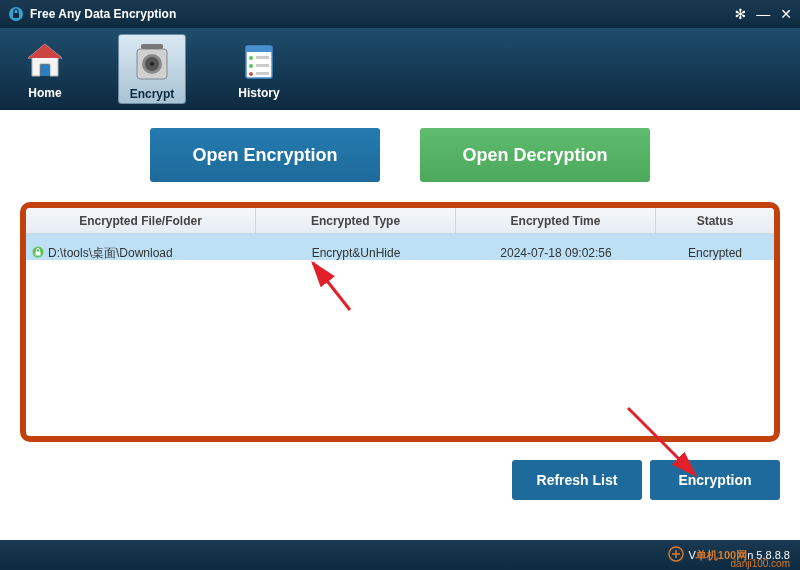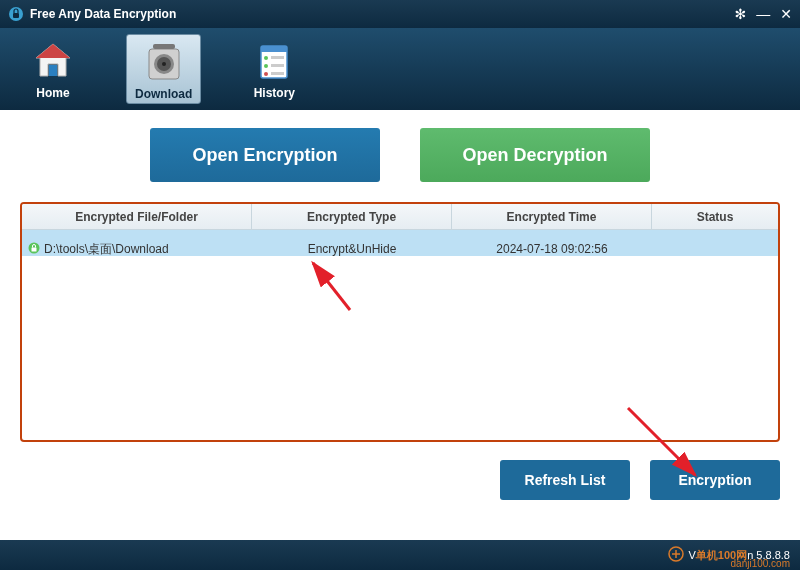--- a/index.html
+++ b/index.html
@@ -4,46 +4,46 @@
 <style>
 * { margin: 0; padding: 0; box-sizing: border-box; font-family: "Segoe UI", Tahoma, sans-serif; }
 body { width: 800px; height: 570px; background: #fff; position: relative; overflow: hidden; }
 
 .titlebar { height: 28px; background: linear-gradient(#1a3a52, #0d2a40); display: flex; align-items: center; padding: 8px 8px; color: #fff; font-size: 12px; }
 .titlebar .app-icon { width: 16px; height: 16px; margin-right: 6px; display: inline-flex; align-items: center; justify-content: center; }
 .titlebar .title { flex: 1; font-weight: bold; }
 .titlebar .win-controls { display: flex; gap: 10px; }
 .titlebar .win-controls span { cursor: pointer; font-size: 14px; line-height: 1; }
 
-.toolbar { height: 82px; background: linear-gradient(#1f4d6d, #0d2a40); display: flex; align-items: flex-start; padding: 6px 20px 0; gap: 40px; }
+.toolbar { height: 82px; background: linear-gradient(#1f4d6d, #0d2a40); display: flex; align-items: flex-start; padding: 6px 12px 0; gap: 40px; }
 .nav-item { display: flex; flex-direction: column; align-items: center; color: #fff; font-size: 12px; font-weight: bold; cursor: pointer; padding: 4px 8px 2px; border-radius: 3px; }
 .nav-item.active { background: linear-gradient(#d9e8f2, #a8c3d4); color: #0d2a40; border: 1px solid #6b8ca3; }
 .nav-item .icon-box { width: 50px; height: 46px; display: flex; align-items: center; justify-content: center; margin-bottom: 2px; }
 .nav-item .label { }
 
 .main { padding: 18px 20px 10px; }
 
 .action-row { display: flex; justify-content: center; gap: 40px; margin-bottom: 20px; align-items: flex-end; }
 .big-btn { width: 230px; height: 54px; border: none; border-radius: 3px; color: #fff; font-size: 18px; font-weight: bold; cursor: pointer; }
 .big-btn.blue { background: linear-gradient(#247bb0, #1e6a9a); }
 .big-btn.green { background: linear-gradient(#5fbb6e, #4ca95b); }
 
-.table-wrap { border: 2px solid #c2410c; border-radius: 4px; height: 240px; background: #fff; overflow: hidden; }
+.table-wrap { border: 6px solid #c2410c; border-radius: 10px; height: 240px; background: #fff; overflow: hidden; }
 .thead { display: flex; background: linear-gradient(#f4f7f9, #e6edf2); border-bottom: 1px solid #c8d6de; height: 26px; }
 .th { font-size: 12px; font-weight: bold; color: #444; display: flex; align-items: center; justify-content: center; border-right: 1px solid #c8d6de; }
 .th:last-child { border-right: none; }
 .col1 { width: 230px; }
 .col2 { width: 200px; }
 .col3 { width: 200px; }
 .col4 { flex: 1; }
 .trow { display: flex; height: 26px; align-items: center; font-size: 12px; color: #333; background: #bde0f4; }
 .td { display: flex; align-items: center; justify-content: center; height: 100%; margin-top: 12px; }
 .td.col1 { justify-content: flex-start; padding-left: 6px; gap: 4px; }
 
-.bottom-row { display: flex; justify-content: flex-end; gap: 20px; margin-top: 18px; }
+.bottom-row { display: flex; justify-content: flex-end; gap: 8px; margin-top: 18px; }
 .btn { width: 130px; height: 40px; background: #1e6a9a; color: #fff; border: none; border-radius: 3px; font-size: 14px; font-weight: bold; cursor: pointer; }
 
 .footer { position: absolute; bottom: 0; left: 0; right: 0; height: 30px; background: linear-gradient(#1a3a52, #0d2a40); display: flex; align-items: center; justify-content: flex-end; padding: 0 10px; color: #fff; font-size: 11px; }
 .footer .watermark { color: #d97a2a; font-weight: bold; }
 .footer .watermark-sub { color: #d97a2a; font-size: 10px; margin-left: 2px; margin-top: 44px; }
 .footer .ver-icon { margin-right: 4px; }
 
 .arrow { position: absolute; pointer-events: none; }
 .arrow svg { overflow: visible; }
 
@@ -82,21 +82,21 @@
   <div class="nav-item active">
     <div class="icon-box">
       <svg width="46" height="42" viewBox="0 0 46 42">
           <rect x="8" y="8" width="30" height="30" rx="3" fill="#d0d0d0" stroke="#888"></rect>
           <circle cx="23" cy="23" r="10" fill="#888"></circle>
           <circle cx="23" cy="23" r="7" fill="#555"></circle>
           <circle cx="23" cy="23" r="2" fill="#222"></circle>
           <rect x="12" y="3" width="22" height="5" rx="2" fill="#777"></rect>
         </svg>
     </div>
-    <span class="label">Download</span>
+    <span class="label">Encrypt</span>
   </div>
   <div class="nav-item">
     <div class="icon-box">
       <svg width="46" height="42" viewBox="0 0 46 42">
           <rect x="10" y="6" width="26" height="32" rx="2" fill="#fff" stroke="#4a90d0" stroke-width="1.5"></rect>
           <rect x="10" y="6" width="26" height="6" fill="#4a90d0"></rect>
           <circle cx="15" cy="18" r="2" fill="#5bc45b"></circle>
           <rect x="20" y="16" width="13" height="3" fill="#ccc"></rect>
           <circle cx="15" cy="26" r="2" fill="#5bc45b"></circle>
           <rect x="20" y="24" width="13" height="3" fill="#ccc"></rect>
@@ -127,20 +127,21 @@
           <svg class="lock-icon-small" viewBox="0 0 12 12">
               <circle cx="6" cy="6" r="5.5" fill="#5bc45b"></circle>
               <rect x="3.5" y="5.5" width="5" height="4" rx="0.5" fill="#fff"></rect>
               <path d="M4.5 5.5 V4 a1.5 1.5 0 0 1 3 0 V5.5" stroke="#fff" stroke-width="1" fill="none"></path>
             </svg>
         </span>
         <span>D:\tools\桌面\Download</span>
       </div>
       <div class="td col2">Encrypt&amp;UnHide</div>
       <div class="td col3">2024-07-18 09:02:56</div>
+      <div class="td col4">Encrypted</div>
     </div>
   </div>
 
   <div class="bottom-row">
     <button class="btn">Refresh List</button>
     <button class="btn">Encryption</button>
   </div>
 </div>
 
 <div class="footer">

